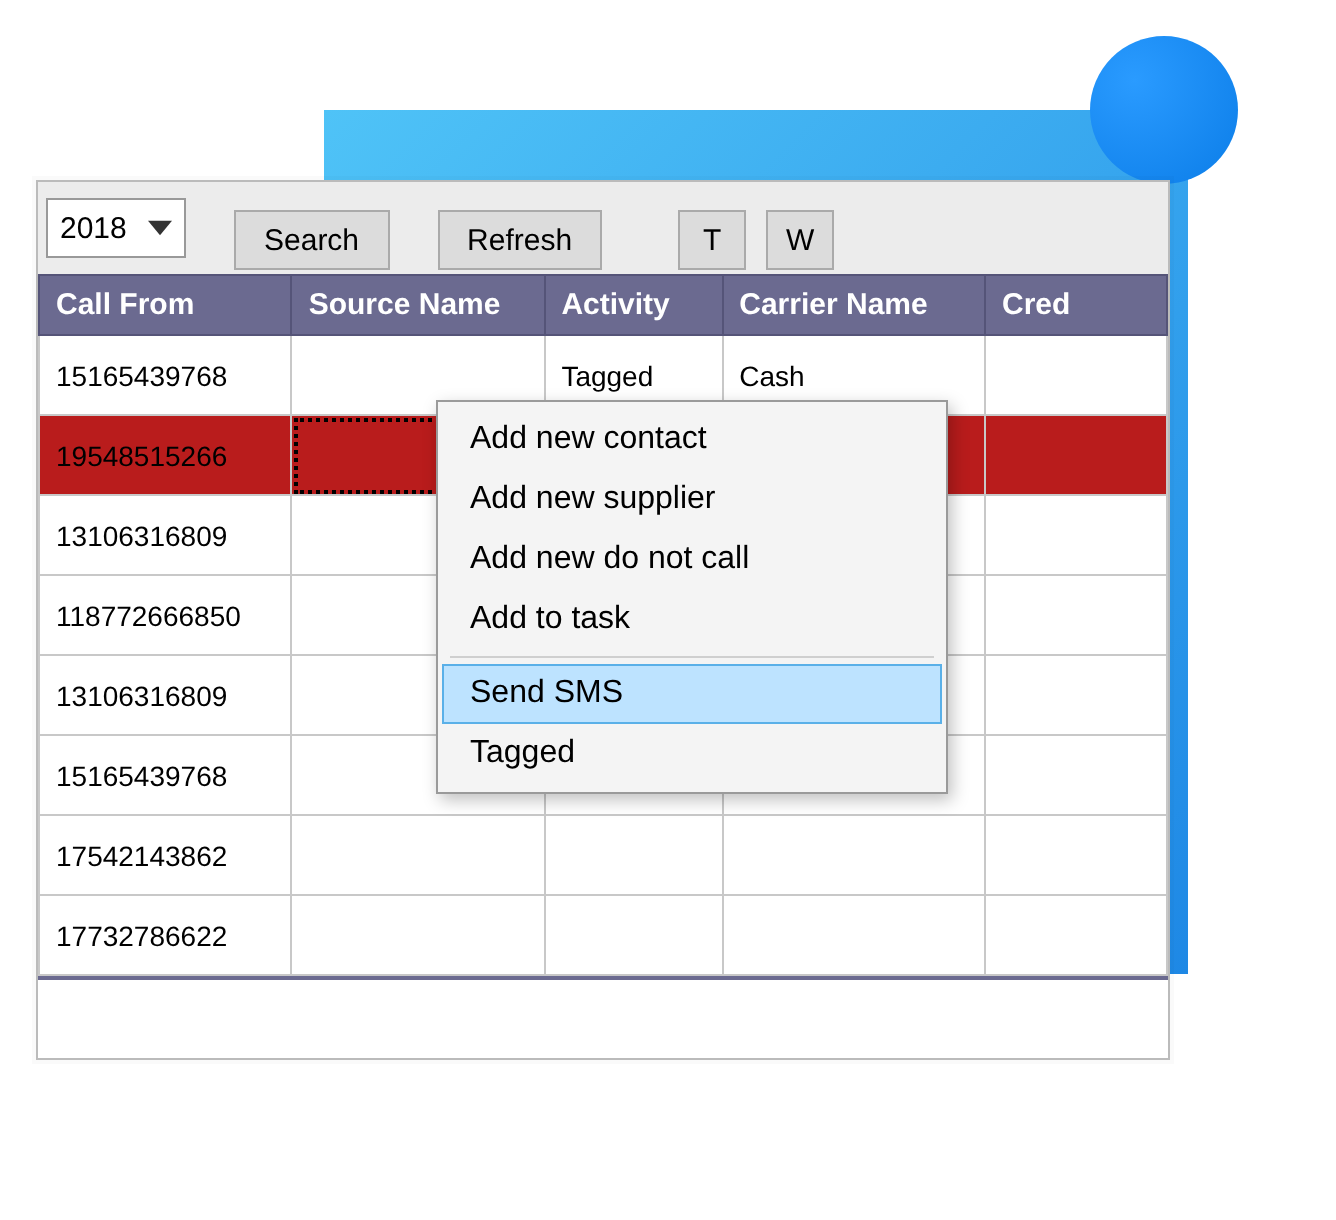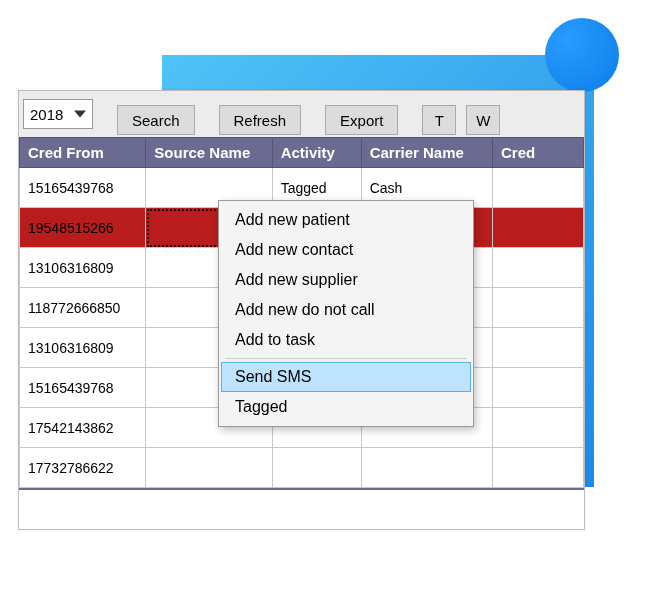--- a/index.html
+++ b/index.html
@@ -152,37 +152,36 @@
       <span>2018</span>
       <svg viewBox="0 0 10 6">
           <path d="M0 0 L5 6 L10 0 Z" fill="#333"></path>
         </svg>
     </div>
     <div class="spacer-6"></div>
     <div class="btn">Search</div>
     <div class="spacer-6"></div>
     <div class="btn">Refresh</div>
     <div class="spacer-6"></div>
-    <div class="btn">Export</div>
     <div class="spacer-6"></div>
     <div class="btn btn-small">T</div>
     <div class="btn btn-small">W</div>
   </div>
 
   <table class="grid">
     <colgroup>
       <col class="col-from">
         <col class="col-source">
         <col class="col-act">
         <col class="col-carr">
         <col class="col-cred">
     </colgroup>
     <thead>
       <tr>
-        <th>Cred From</th>
+        <th>Call From</th>
         <th>Source Name</th>
         <th>Activity</th>
         <th>Carrier Name</th>
         <th>Cred</th>
       </tr>
     </thead>
     <tbody id="grid-body">
         <tr>
           <td>15165439768</td>
           <td></td>
@@ -239,21 +238,20 @@
           <td></td>
           <td></td>
         </tr>
       </tbody>
   </table>
   <div class="bottom-rule"></div>
 
 </div>
 
 <div class="context-menu" id="ctx-menu">
-    <div class="menu-item">Add new patient</div>
     <div class="menu-item">Add new contact</div>
     <div class="menu-item">Add new supplier</div>
     <div class="menu-item">Add new do not call</div>
     <div class="menu-item">Add to task</div>
     <div class="menu-sep"></div>
     <div class="menu-item highlight">Send SMS</div>
     <div class="menu-item">Tagged</div>
   </div>
 
 </body></html>

